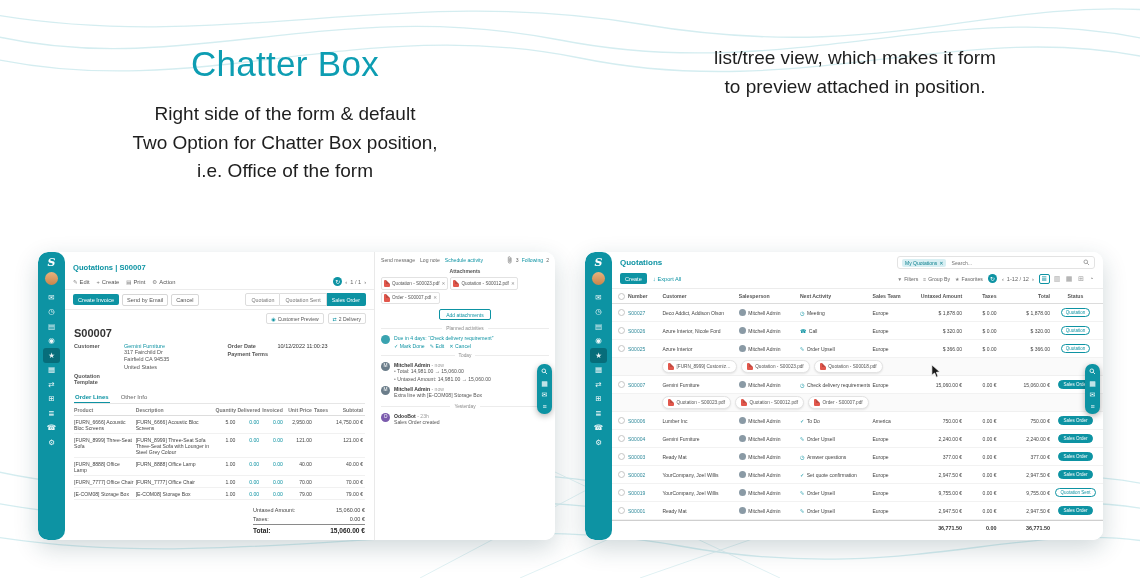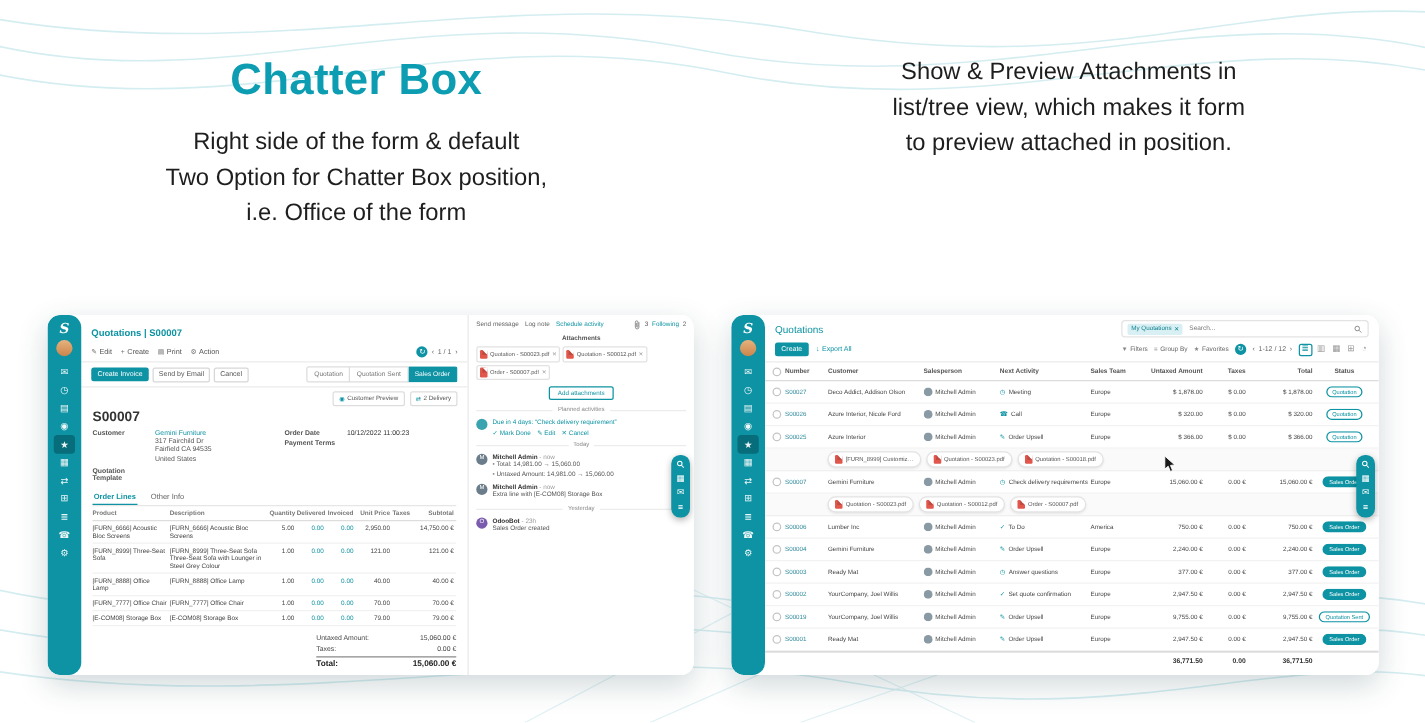--- a/index.html
+++ b/index.html
@@ -6,21 +6,21 @@
   body{width:1140px;height:578px;position:relative;overflow:hidden;background:#ffffff;
        font-family:"Liberation Sans",sans-serif;}
   .stage{position:absolute;inset:0;}
 
   
   .waves{position:absolute;inset:0;pointer-events:none;z-index:0;}
 
   
   .hero{position:absolute;top:44px;left:0;width:100%;display:flex;z-index:2;}
   .hero-col{width:50%;text-align:center;}
-  .hero-title{font-size:35px;font-weight:bold;color:#0d9db2;margin:0 0 16px;letter-spacing:.3px;}
+  .hero-title{font-size:35px;font-weight:normal;color:#0d9db2;margin:0 0 16px;letter-spacing:.3px;}
   .hero-sub{font-size:19px;color:#1e1e1e;line-height:1.5;}
 
   
   .card{position:absolute;top:252px;height:288px;background:#fff;border-radius:10px;
         box-shadow:0 8px 24px rgba(20,60,70,.20);display:flex;z-index:3;overflow:hidden;}
   .card-left{left:38px;width:517px;}
   .card-right{left:585px;width:518px;}
 
   
   .sidebar{width:27px;background:#0d93a3;border-radius:10px;display:flex;flex-direction:column;
@@ -116,21 +116,21 @@
   .actions .ai{display:inline-flex;gap:1.5px;align-items:center;}
 
   
   .floatbar{position:absolute;right:3px;top:112px;width:15px;background:#0d93a3;border-radius:7px;
             display:flex;flex-direction:column;align-items:center;padding:4px 0;gap:4.5px;
             box-shadow:0 2px 6px rgba(0,0,0,.3);z-index:6;}
   .fic{color:#fff;font-size:7px;line-height:1;display:flex;align-items:center;justify-content:center;}
 
   
   .lp-top{display:flex;align-items:center;padding:4px 8px 2px;gap:6px;}
-  .lp-title{color:#0d93a3;font-size:8px;font-weight:normal;}
+  .lp-title{color:#0d93a3;font-size:8px;font-weight:bold;}
   .searchbox{margin-left:auto;display:flex;align-items:center;gap:3px;border:1px solid #e3e3e3;
              border-radius:3px;padding:1.5px 4px;width:188px;background:#fff;}
   .facet{background:#d8eff3;color:#0b7f8d;border-radius:2px;font-size:5px;padding:1px 3px;
          display:flex;gap:2px;align-items:center;flex:none;}
   .searchinput{border:none;outline:none;font-size:5.2px;flex:1;min-width:0;color:#555;
                background:transparent;font-family:"Liberation Sans",sans-serif;}
   .lp-ctl{display:flex;align-items:center;gap:6px;padding:2px 8px 4px;border-bottom:1px solid #ececec;}
   .teal-link{color:#0d93a3;font-size:5.6px;display:inline-flex;gap:2px;align-items:center;}
   .rtools{margin-left:auto;display:flex;align-items:center;gap:5px;}
   .ftool{font-size:5.2px;color:#666;display:inline-flex;gap:2px;align-items:center;}
@@ -194,21 +194,20 @@
   <div class="hero-col">
     <div class="hero-title">Chatter Box</div>
     <div class="hero-sub">
       <div>Right side of the form &amp; default</div>
       <div>Two Option for Chatter Box position,</div>
       <div>i.e. Office of the form</div>
     </div>
   </div>
   <div class="hero-col">
     <div class="hero-sub">
-      <div>Show &amp; Preview Attachments in</div>
       <div>list/tree view, which makes it form</div>
       <div>to preview attached in position.</div>
     </div>
   </div>
 </div>
 
 <div class="card card-left">
   <div class="sidebar">
     <div class="logo">S</div>
     <div class="savatar"></div>

